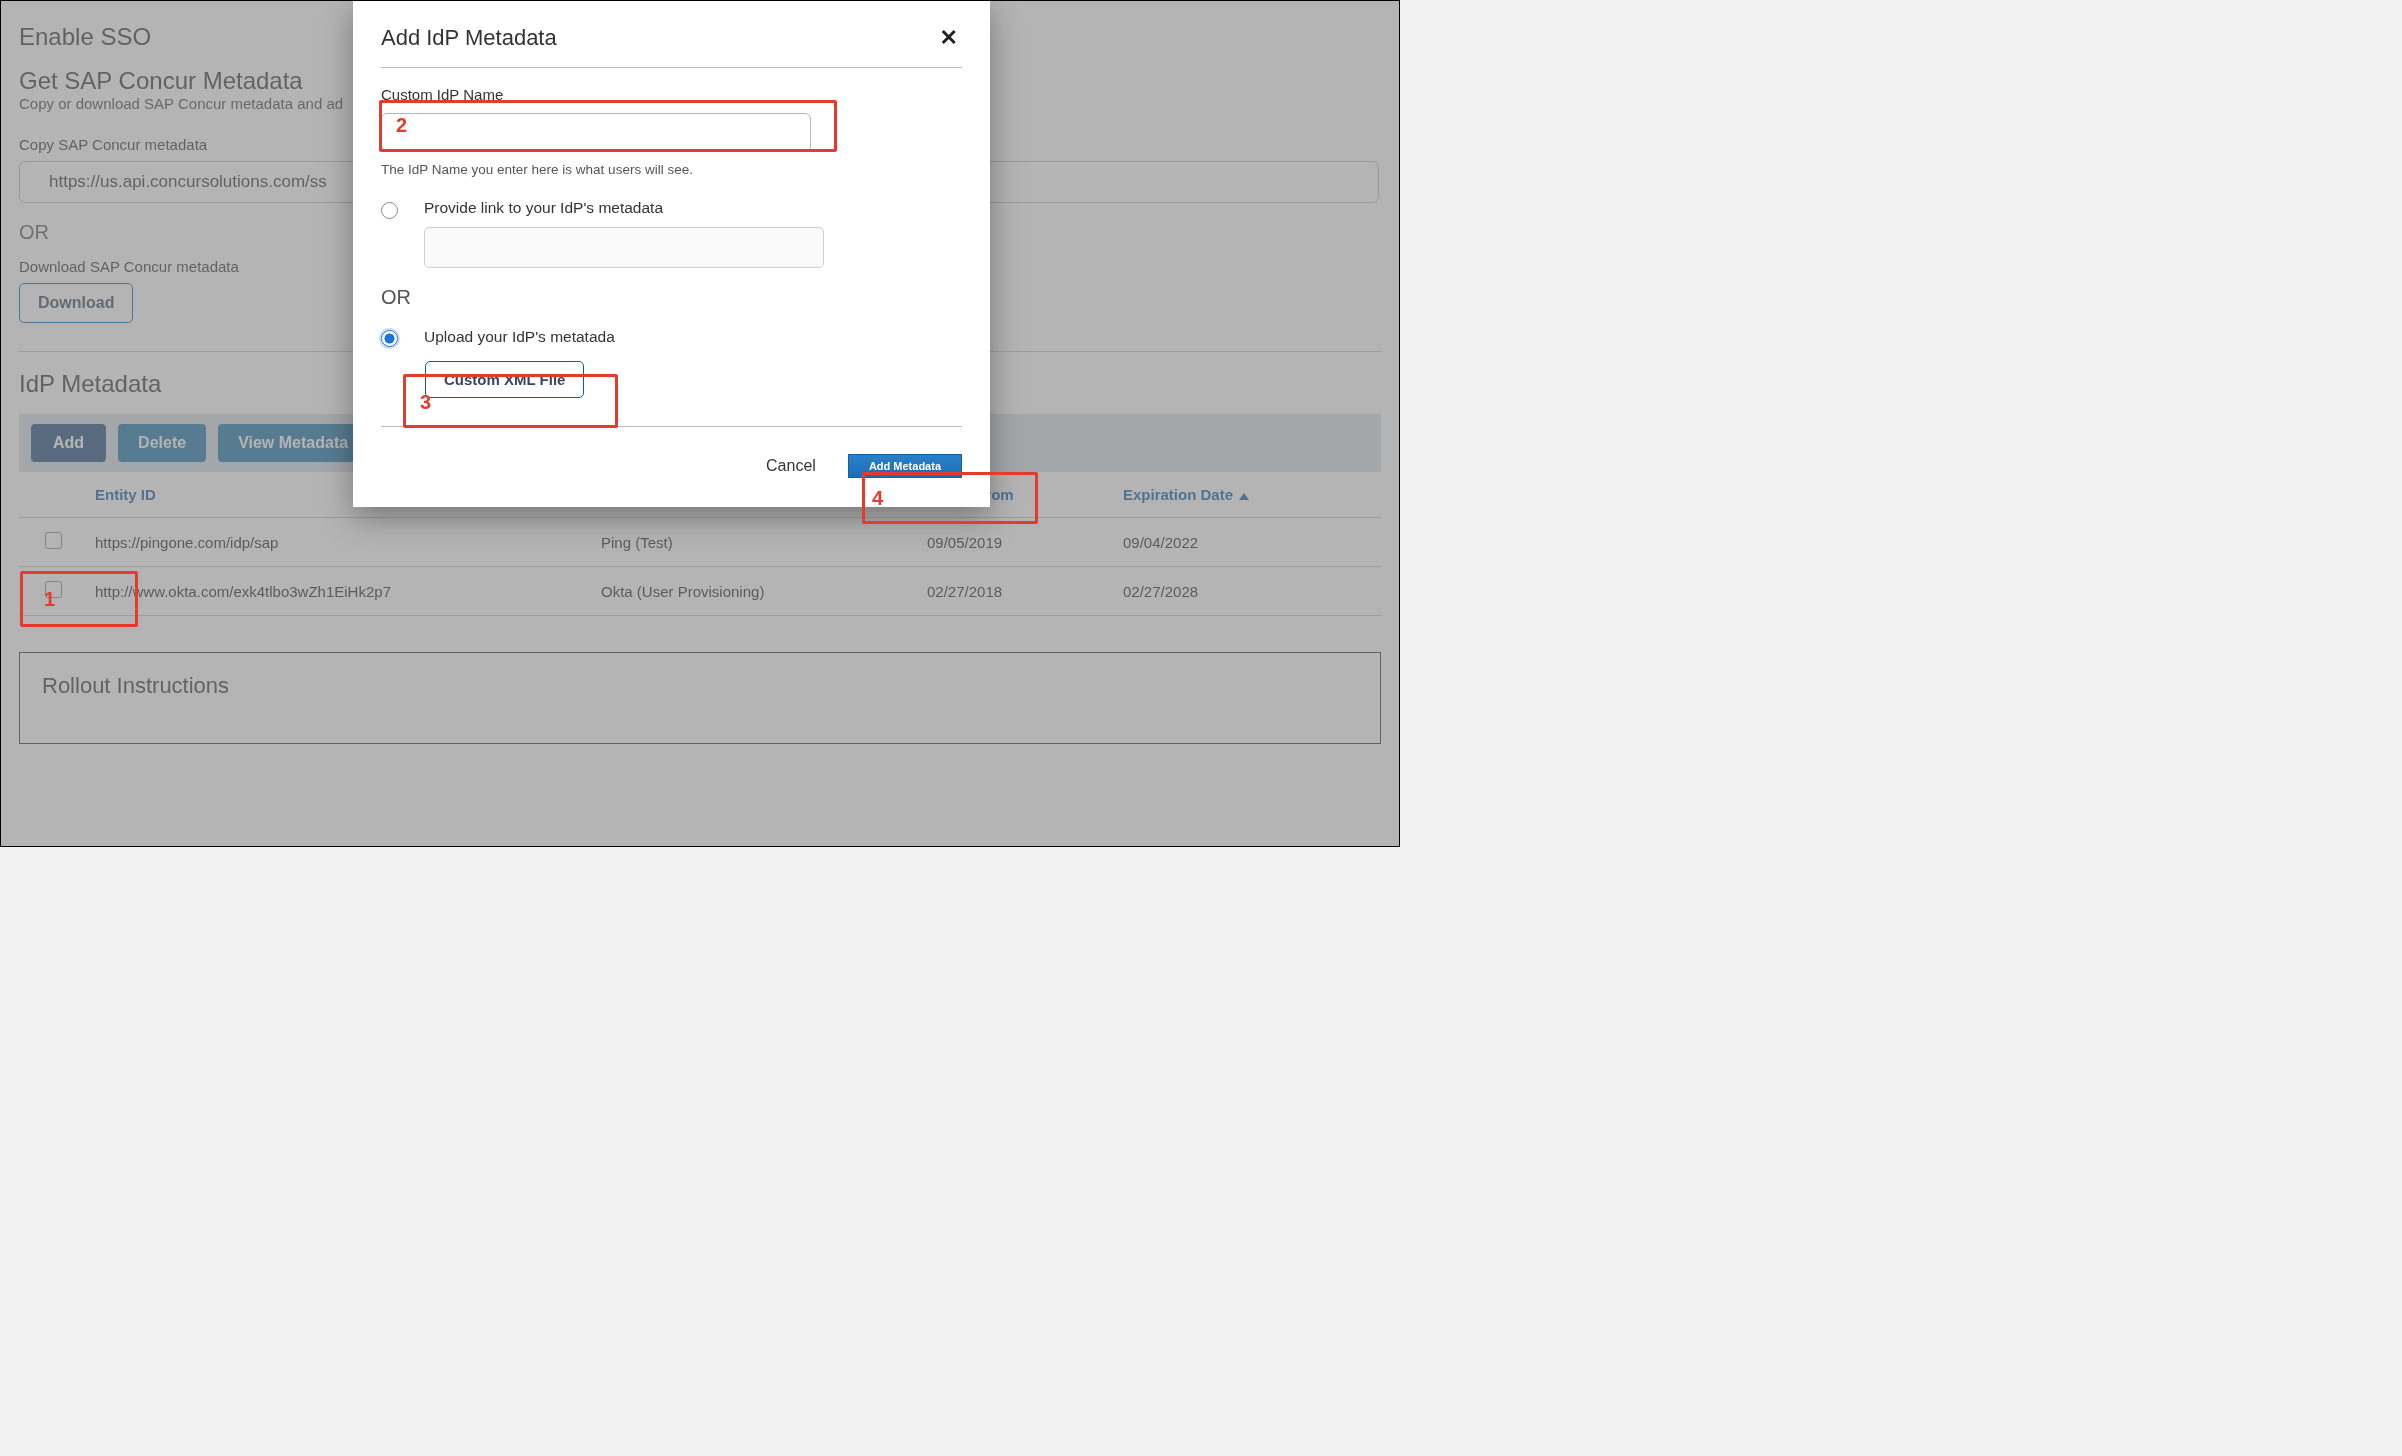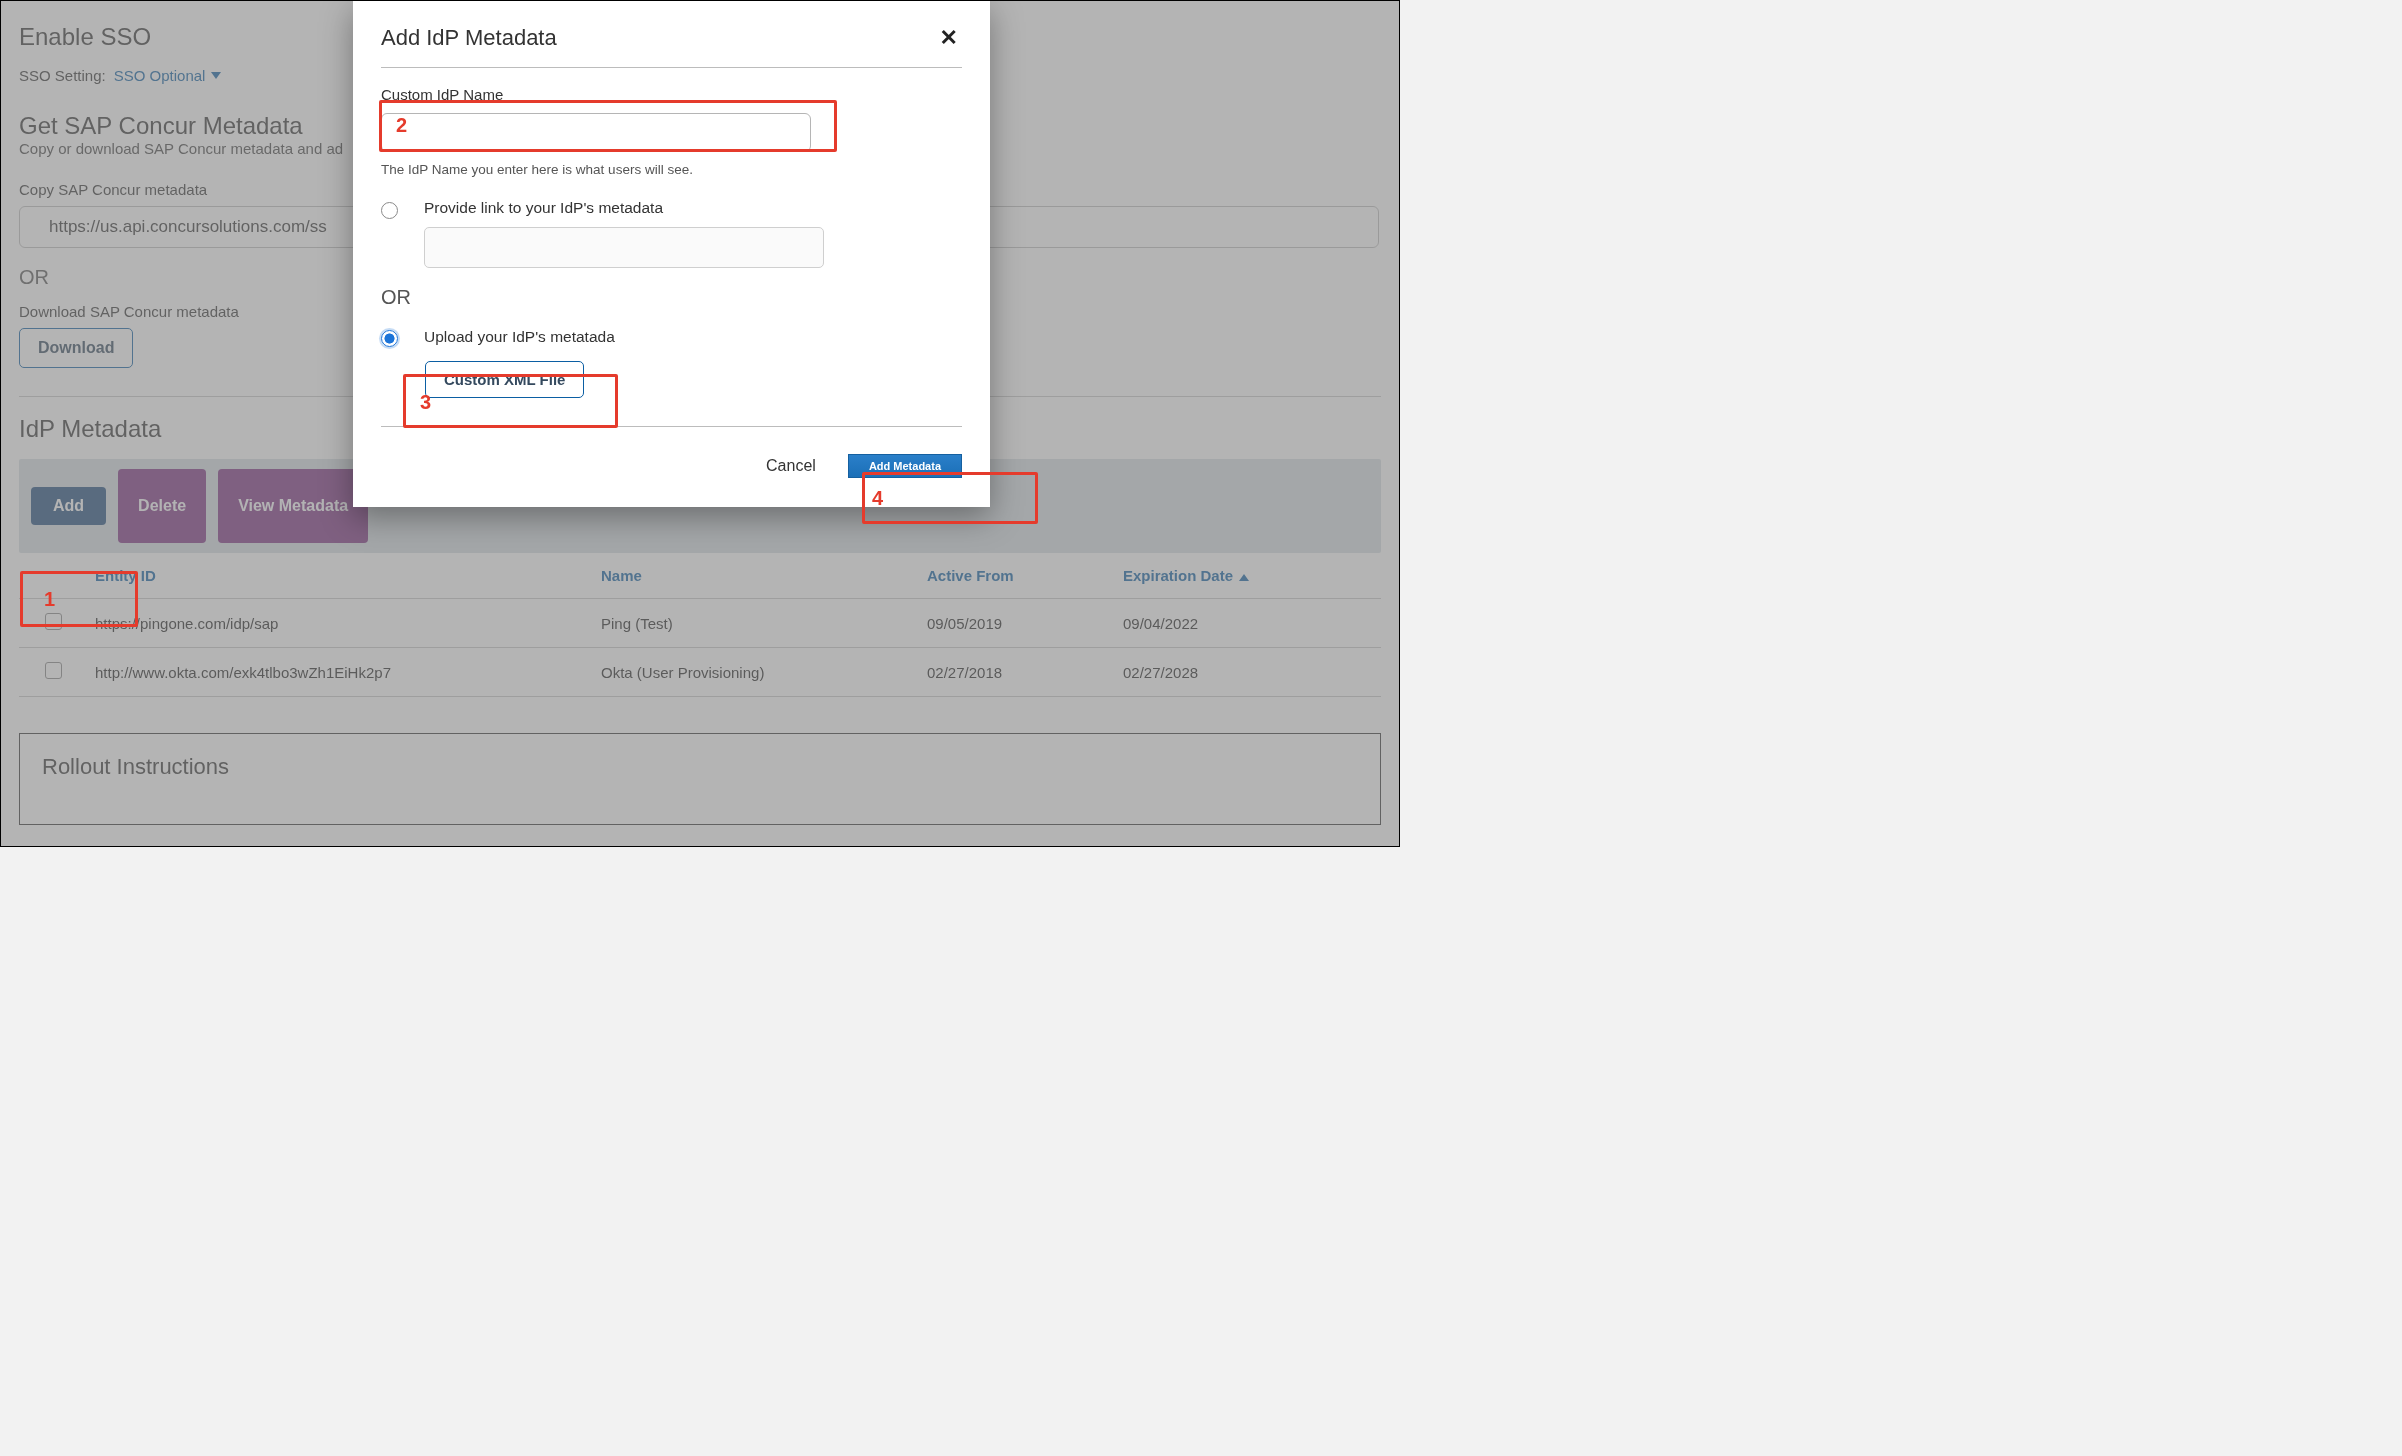--- a/index.html
+++ b/index.html
@@ -102,25 +102,25 @@
   .btn-primary-dark {
     background: #1c4a7b;
     color: #fff;
     font-weight: 700;
     border-radius: 4px;
     padding: 10px 22px;
     font-size: 16px;
     border: none;
   }
   .btn-disabled {
-    background: #701a75;
+    background: #0369a1;
     color: #fff;
     font-weight: 700;
     border-radius: 4px;
-    padding: 28px 20px;
+    padding: 10px 20px;
     font-size: 16px;
     border: none;
     opacity: 0.9;
   }
   
   table.idp-table {
     width: 100%;
     border-collapse: collapse;
     margin-top: 0;
   }
@@ -314,27 +314,20 @@
   }
 </style>
 </head>
 <body>
 
 <div class="viewport">
   <div class="page">
 
     <h2 class="section">Enable SSO</h2>
 
-    <div class="sso-row">
-      <span>SSO Setting:</span>
-      <span class="link-blue">
-        <span>SSO Optional</span>
-        <span class="caret-down-blue"></span>
-      </span>
-    </div>
 
     <h2 class="section" style="margin-bottom:6px;">Get SAP Concur Metadata</h2>
     <div class="subtext">Copy or download SAP Concur metadata and ad</div>
 
     <div class="field-label">Copy SAP Concur metadata</div>
     <input class="metadata-url-input" type="text" value="https://us.api.concursolutions.com/ss" style="">
 
     <div class="or-text">OR</div>
 
     <div class="field-label">Download SAP Concur metadata</div>

